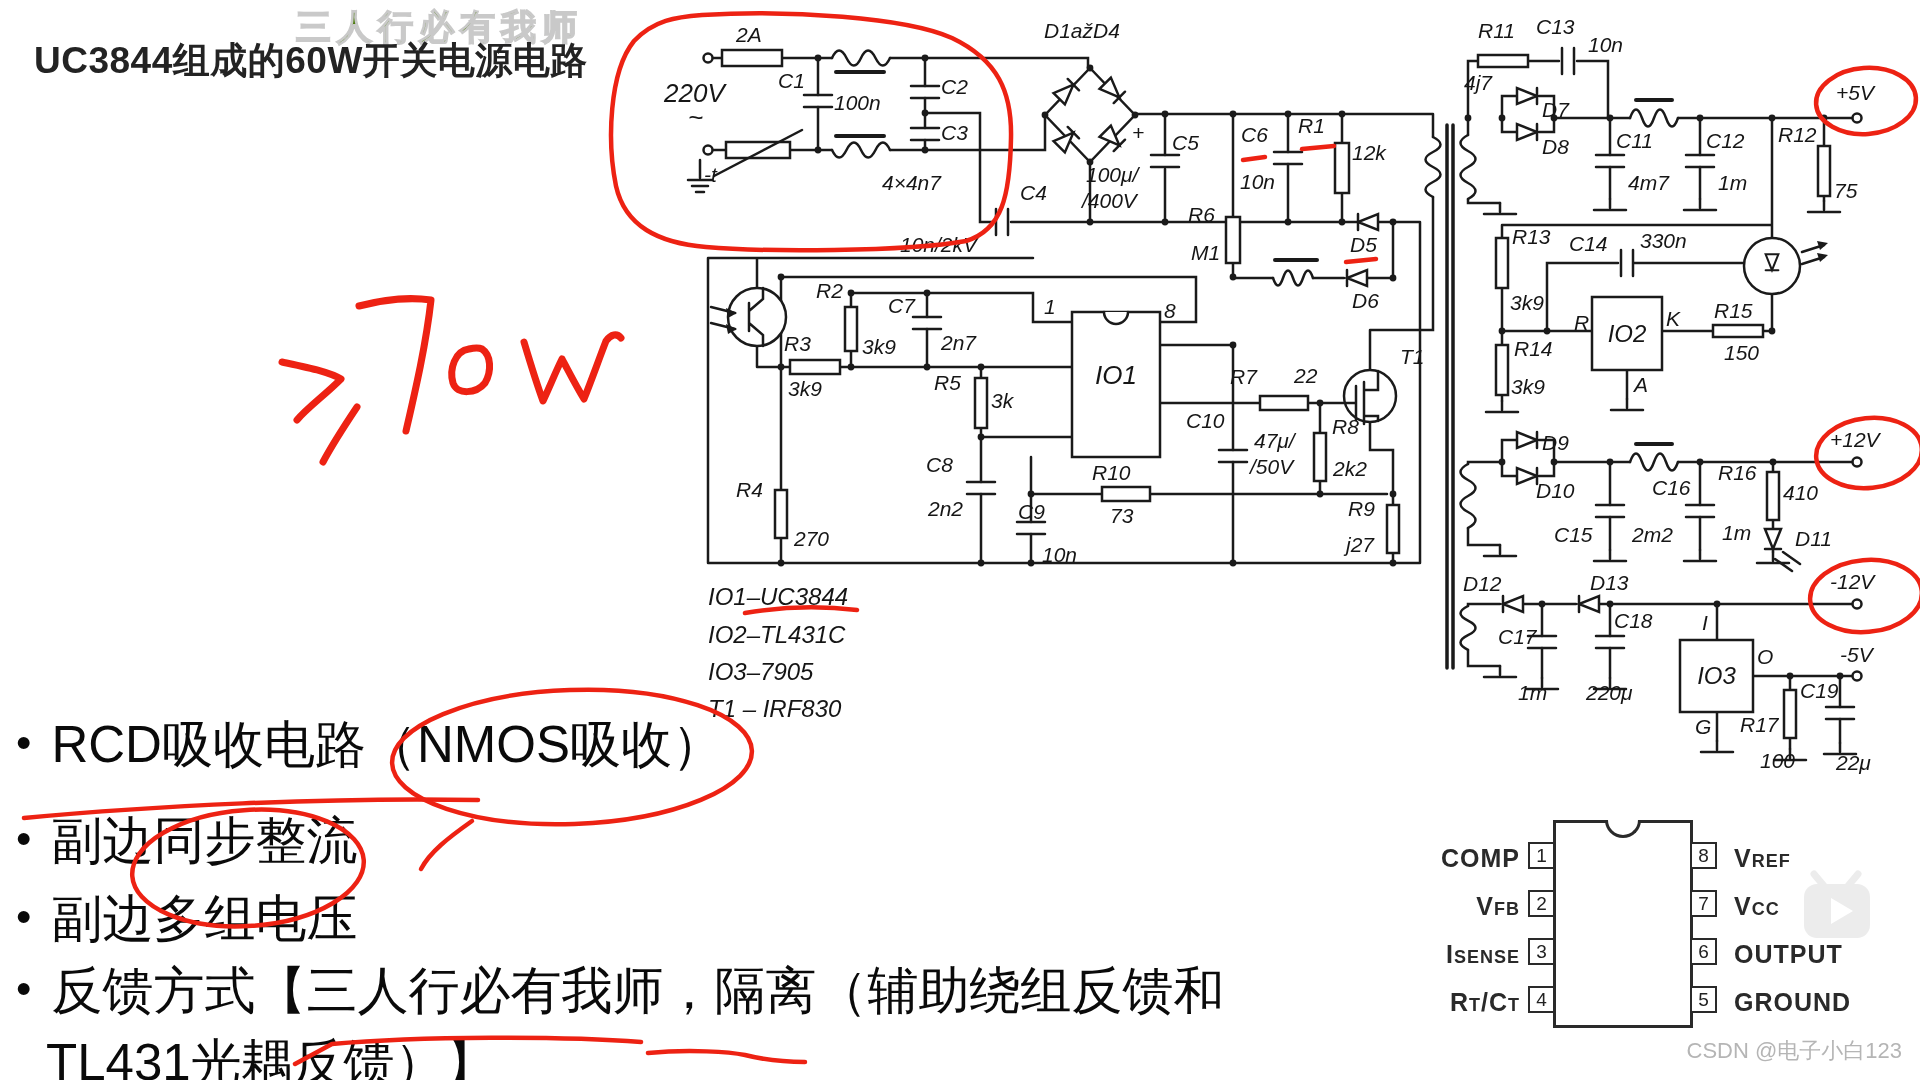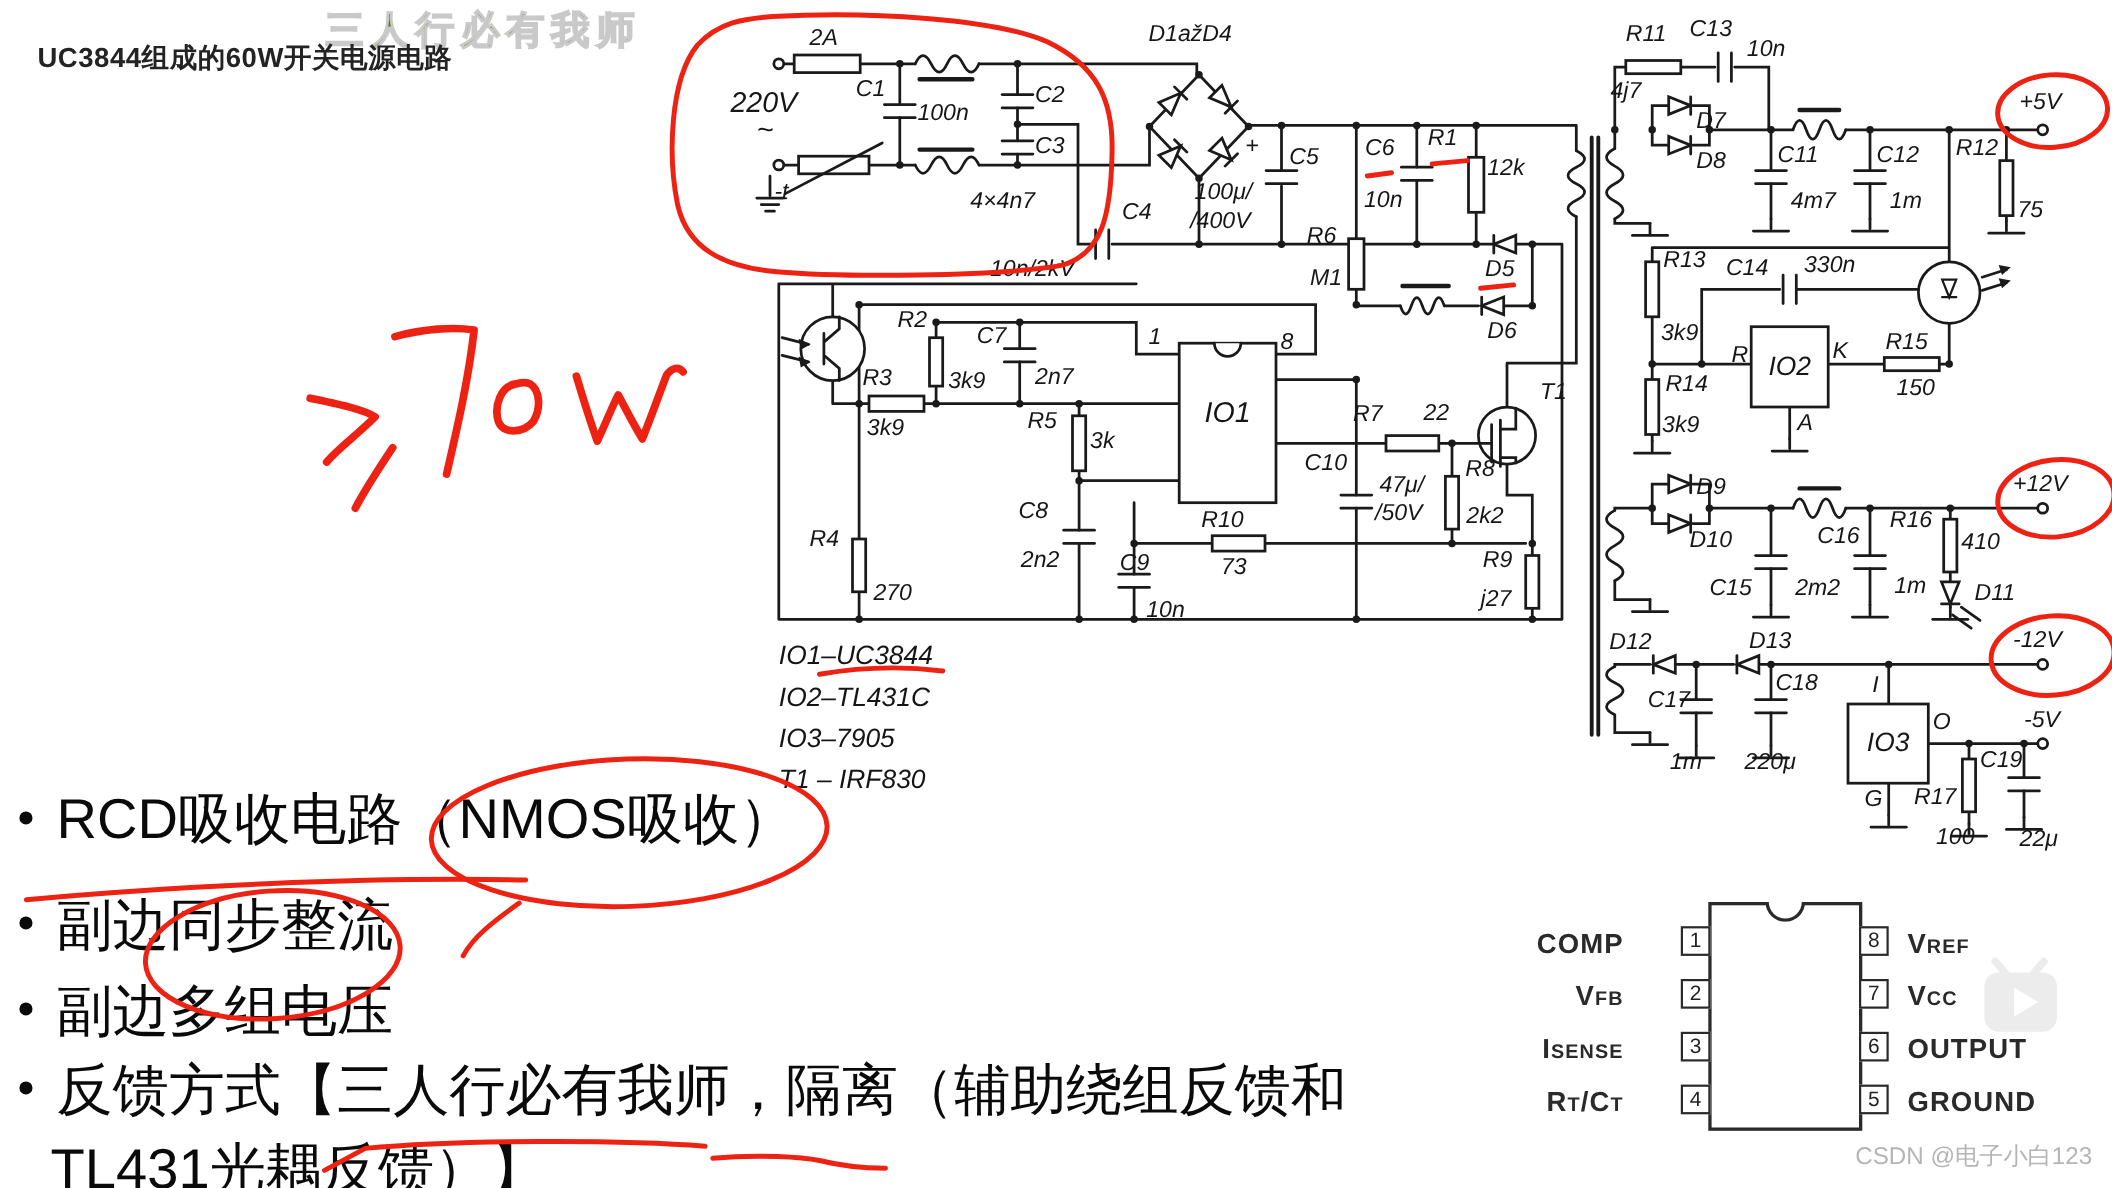--- a/index.html
+++ b/index.html
@@ -9,31 +9,31 @@
 #ckt .fill{fill:#fff}
 #ckt .dot{fill:#1a1a1a;stroke:none}
 #ckt .thick{stroke-width:4}
 #ckt .core{stroke-width:3.5}
 #ckt .blk{fill:#1a1a1a;stroke:none}
 #red path,#red ellipse{stroke:#ed2213;stroke-width:4.5;fill:none;stroke-linecap:round;stroke-linejoin:round}
 #red .hw{stroke-width:7}
 .sl{position:absolute;font-style:italic;font-size:21px;line-height:1;color:#161616;white-space:nowrap;z-index:3}
 .sl.b{font-size:26px;font-weight:bold}
 .sl.ctr{text-align:center}
-#title{position:absolute;left:34px;top:36px;font-size:25px;font-weight:bold;color:#232323;letter-spacing:.5px;z-index:4}
+#title{position:absolute;left:34px;top:36px;font-size:37px;font-weight:bold;color:#232323;letter-spacing:.5px;z-index:4}
 #wmtop{position:absolute;left:296px;top:4px;font-size:35px;font-weight:bold;letter-spacing:6px;color:#4d7c0f;-webkit-text-stroke:1.5px #c9c9c9;z-index:4}
 #wmbot{position:absolute;right:18px;top:1036px;font-size:22px;color:#b5b5b5;text-shadow:1px 1px 0 #fff;z-index:4}
 .lg{position:absolute;font-style:italic;font-size:24px;color:#151515;white-space:nowrap;z-index:3}
 .bullet{position:absolute;left:16px;font-size:51px;line-height:1.15;color:#0a0a0a;white-space:nowrap;z-index:4}
 .bullet::before{content:"•";margin-right:20px;font-size:44px;vertical-align:4px}
 .bullet.cont::before{content:"";margin:0}
 .pinbox{position:absolute;width:27px;height:27px;border:2.5px solid #2a2a2a;background:#fff;box-sizing:border-box;text-align:center;font-size:19px;line-height:23px;color:#222;z-index:5}
 .pinlab{position:absolute;font-size:25px;font-weight:600;letter-spacing:1px;color:#2a2a2a;z-index:5;white-space:nowrap}
 .pinlab .pss{font-size:18px;font-weight:600}
-.pl{left:1320px;width:156px;text-align:right}
+.pl{left:1364px;width:156px;text-align:right}
 .pr{left:1734px;width:230px;text-align:left}
 #dipbody{position:absolute;left:1553px;top:820px;width:140px;height:208px;border:3px solid #2a2a2a;background:#fff;box-sizing:border-box;z-index:4}
 #dipnotch{position:absolute;left:50%;transform:translateX(-50%);top:-3px;width:30px;height:15px;border:3px solid #2a2a2a;border-top:none;border-radius:0 0 30px 30px;background:#fff}
 #tvicon{position:absolute;left:1798px;top:868px;z-index:6}
 </style>
 </head>
 <body>
 
 <svg id="ckt" width="1920" height="1080" viewBox="0 0 1920 1080">
 <defs>

